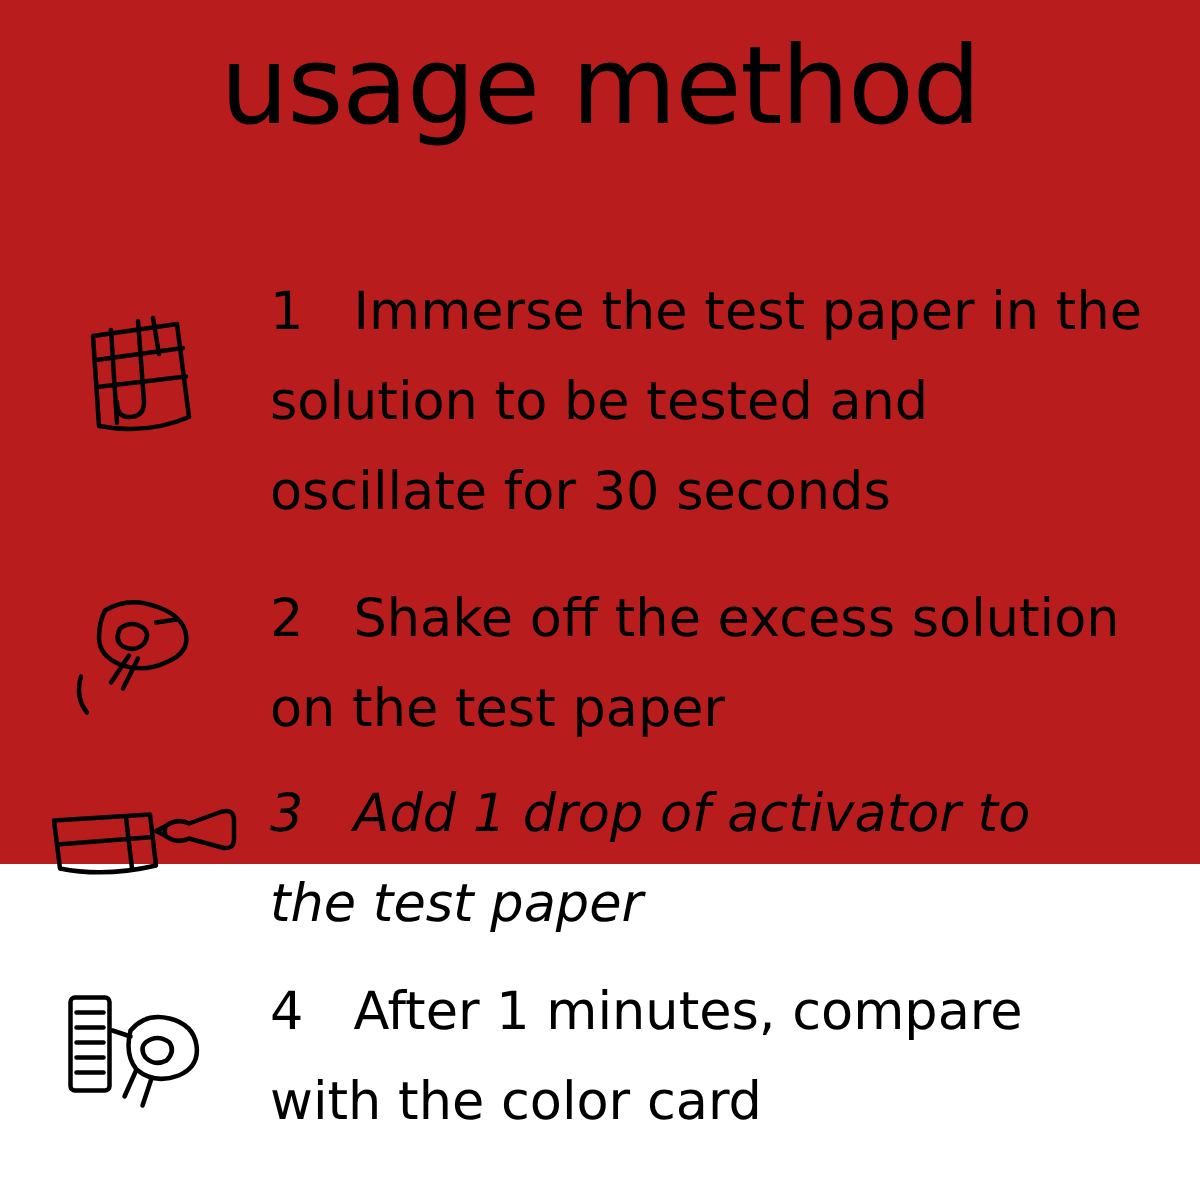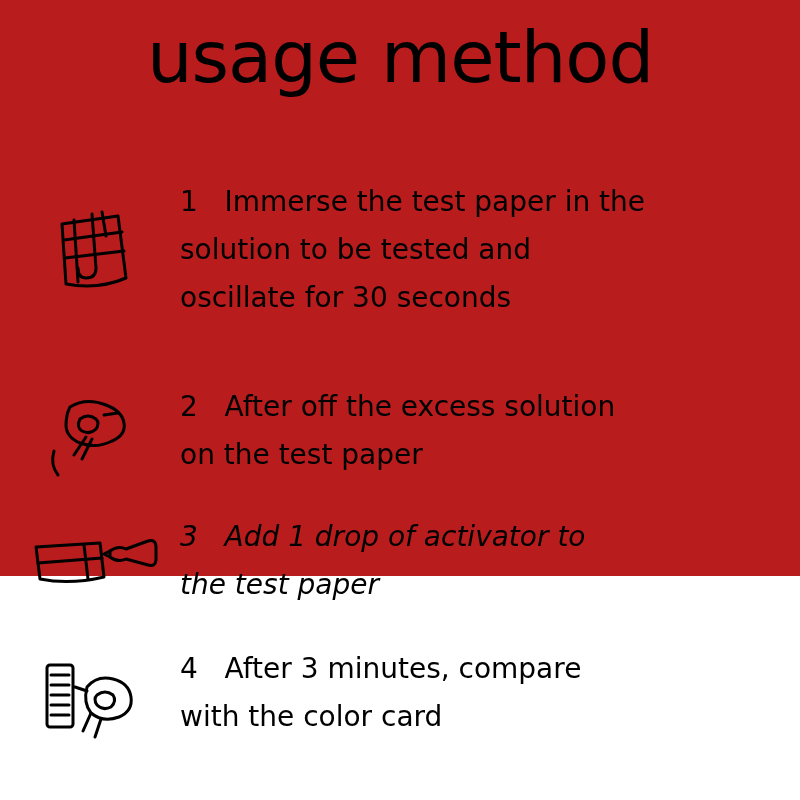--- a/index.html
+++ b/index.html
@@ -50,21 +50,21 @@
     left: 30px;
     width: 130px;
     display: flex;
     align-items: flex-start;
     justify-content: center;
   }
   .step-text {
     margin-left: 180px;
     margin-right: 18px;
     font-family: "DejaVu Sans", sans-serif;
-    font-size: 28px;
+    font-size: 35px;
     line-height: 1.72;
     color: #000000;
     text-align: left;
     white-space: pre-line;
   }
   .step-num {
     display: inline;
   }
   
   #step-1 { height: 205px; }
@@ -106,21 +106,21 @@
       <div class="step-icon">
         <svg width="110" height="100" viewBox="0 0 110 100" fill="none" stroke="#000" stroke-width="3" stroke-linecap="round" stroke-linejoin="round">
           <path d="M30 14 Q46 4 66 12 Q82 18 84 30 Q86 42 72 48 Q56 56 40 50 Q26 44 26 32 Q26 22 30 14 Z"></path>
           <path d="M40 26 Q48 20 56 26 Q60 30 56 36 Q50 42 42 38 Q36 34 40 26 Z"></path>
           <path d="M46 44 L34 62"></path>
           <path d="M52 46 L42 66"></path>
           <path d="M14 58 Q10 72 18 82"></path>
           <path d="M64 22 L78 20"></path>
         </svg>
       </div>
-      <div class="step-text"><span class="step-num">2</span>&nbsp;&nbsp;&nbsp;<span>After off the excess solution
+      <div class="step-text"><span class="step-num">2</span>&nbsp;&nbsp;&nbsp;<span>Shake off the excess solution
 on the test paper</span></div>
     </div>
 
     <div class="step" id="step-3">
       <div class="step-icon">
         <svg width="130" height="90" viewBox="0 0 130 90" fill="none" stroke="#000" stroke-width="3" stroke-linecap="round" stroke-linejoin="round">
           <path d="M6 22 L70 18 L74 52 Q40 60 10 54 Z"></path>
           <path d="M8 38 L72 33"></path>
           <path d="M54 20 L58 54"></path>
           <path d="M80 26 Q88 20 96 24 L118 16 Q126 14 126 22 L126 34 Q126 42 118 40 L96 34 Q88 38 80 32 Z"></path>
@@ -140,18 +140,18 @@
           <path d="M16 38 L34 38"></path>
           <path d="M16 48 L34 48"></path>
           <path d="M16 58 L34 58"></path>
           <path d="M52 30 Q62 18 78 22 Q94 26 96 40 Q98 54 84 60 Q68 66 56 56 Q48 46 52 30 Z"></path>
           <path d="M62 38 Q70 32 78 38 Q82 44 76 50 Q68 54 62 48 Q58 42 62 38 Z"></path>
           <path d="M56 56 L48 74"></path>
           <path d="M66 62 L60 80"></path>
           <path d="M40 30 L52 34"></path>
         </svg>
       </div>
-      <div class="step-text"><span class="step-num">4</span>&nbsp;&nbsp;&nbsp;<span>After 3 minutes, compare
+      <div class="step-text"><span class="step-num">4</span>&nbsp;&nbsp;&nbsp;<span>After 1 minutes, compare
 with the color card</span></div>
     </div>
 
   </div>
 </div>
 
 </body></html>

